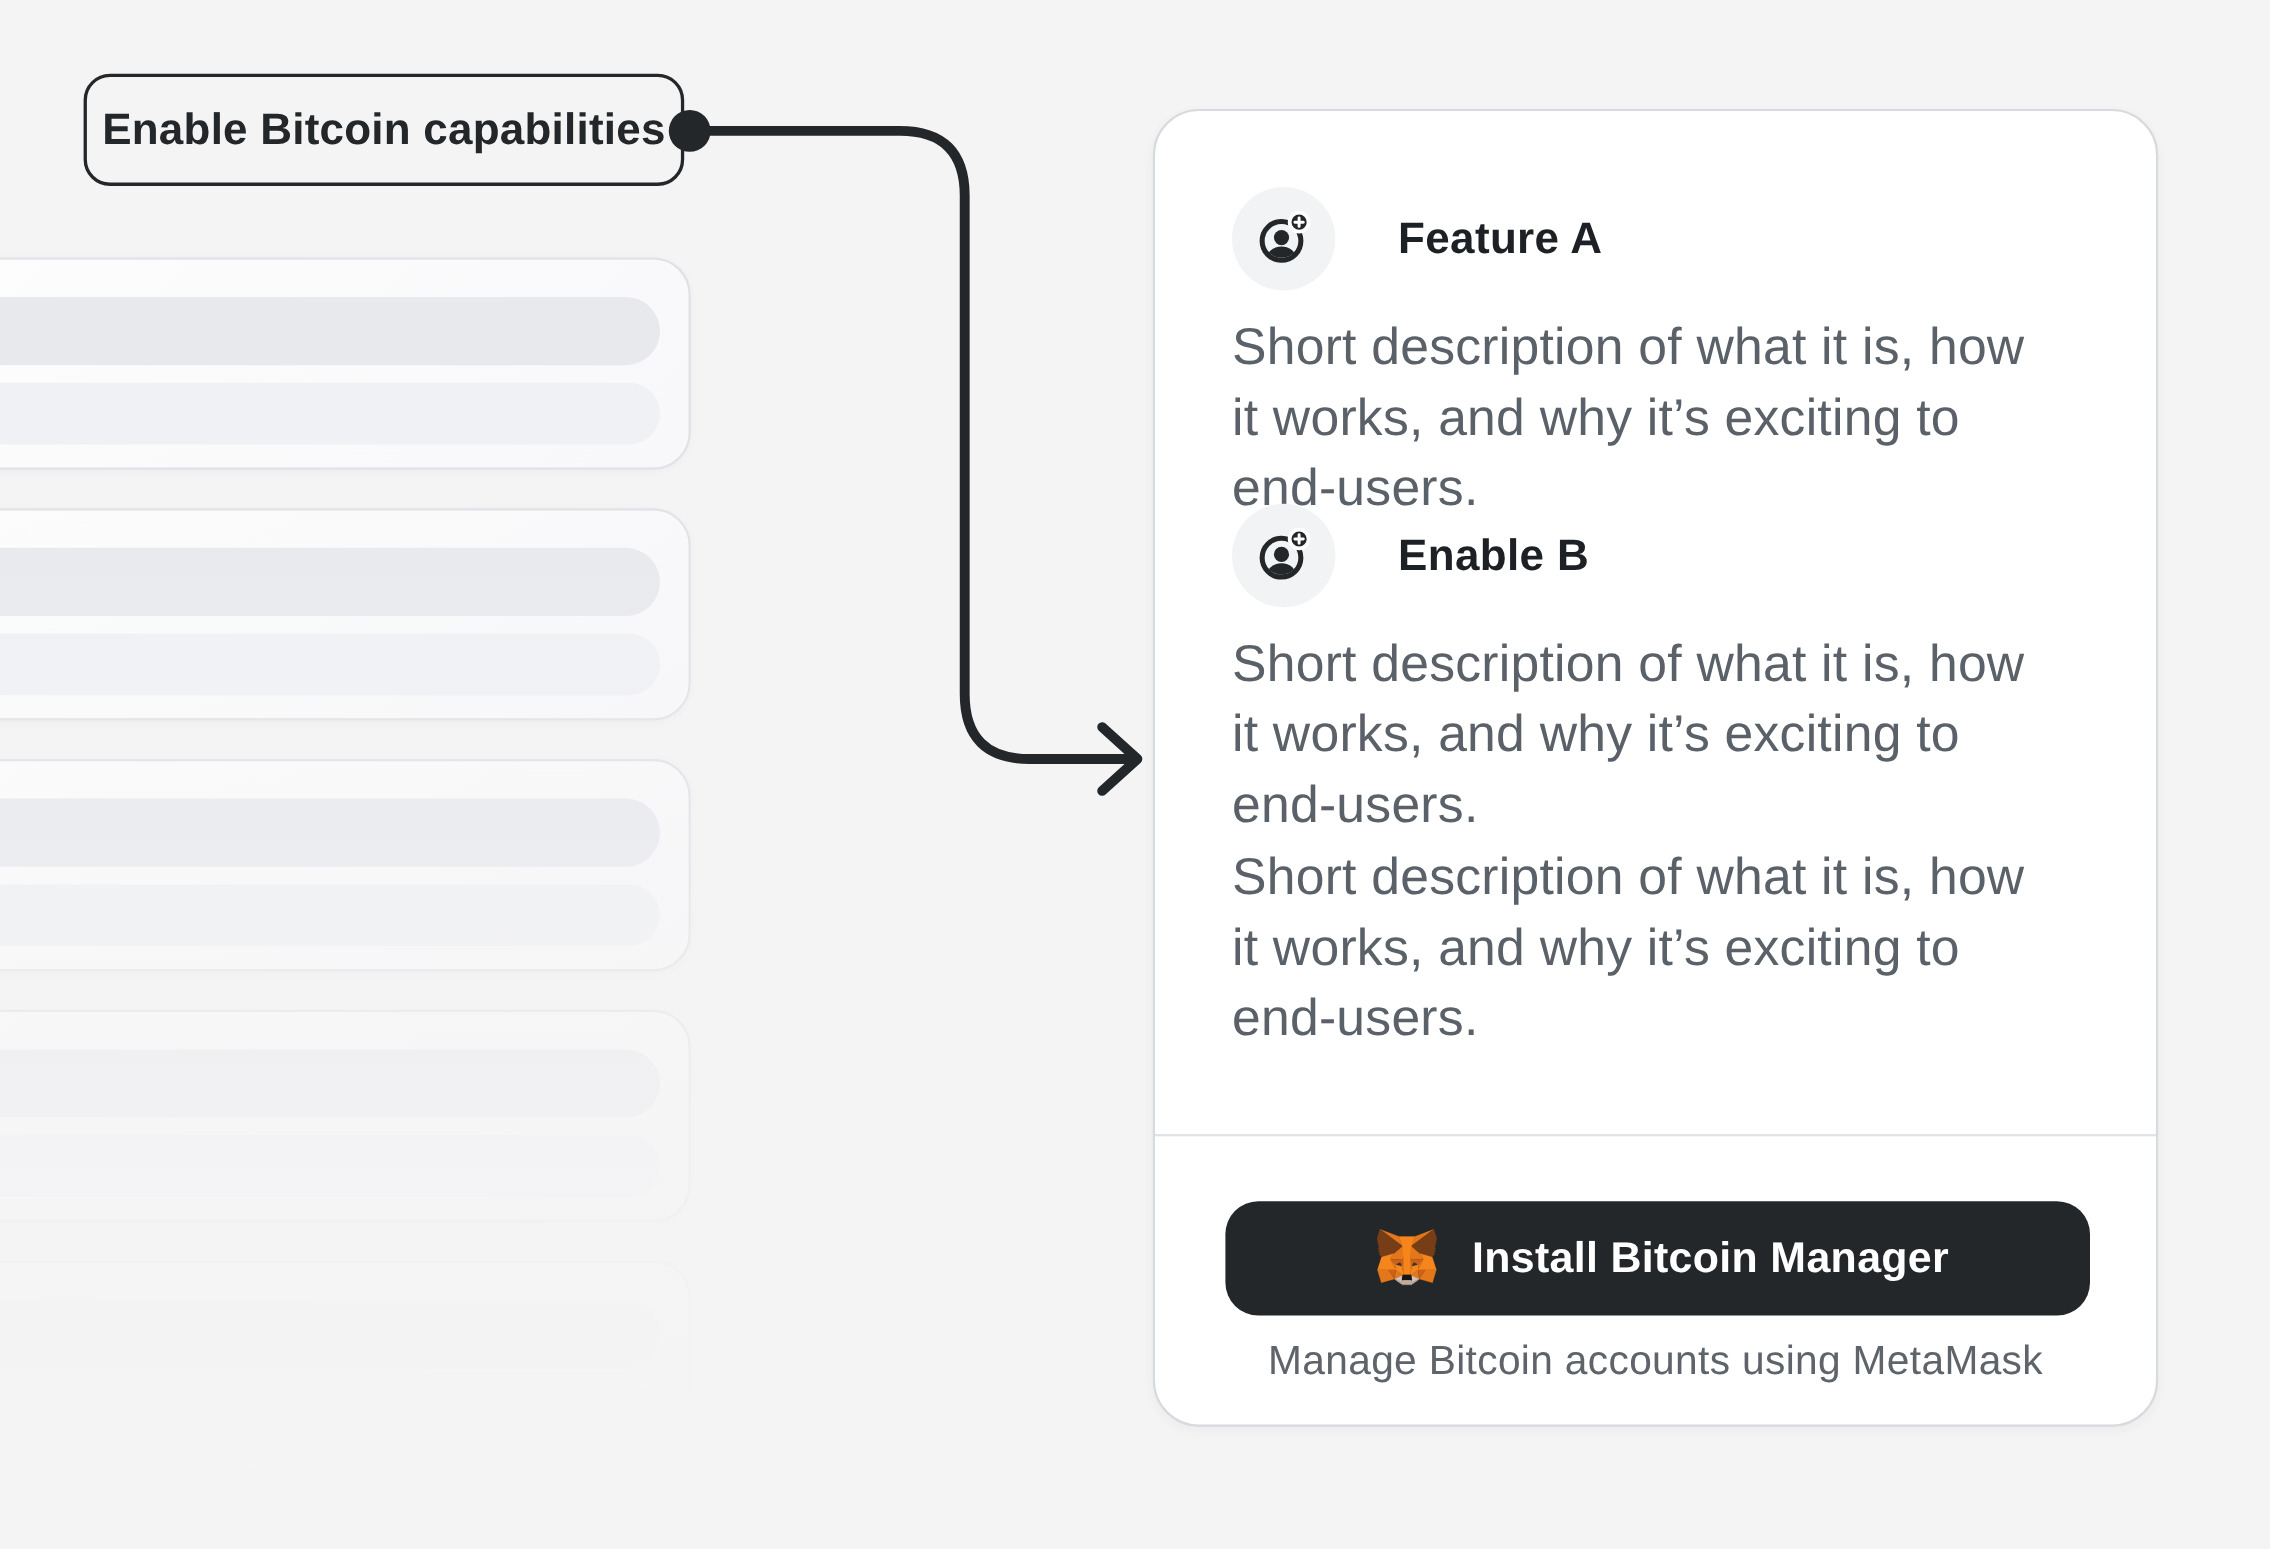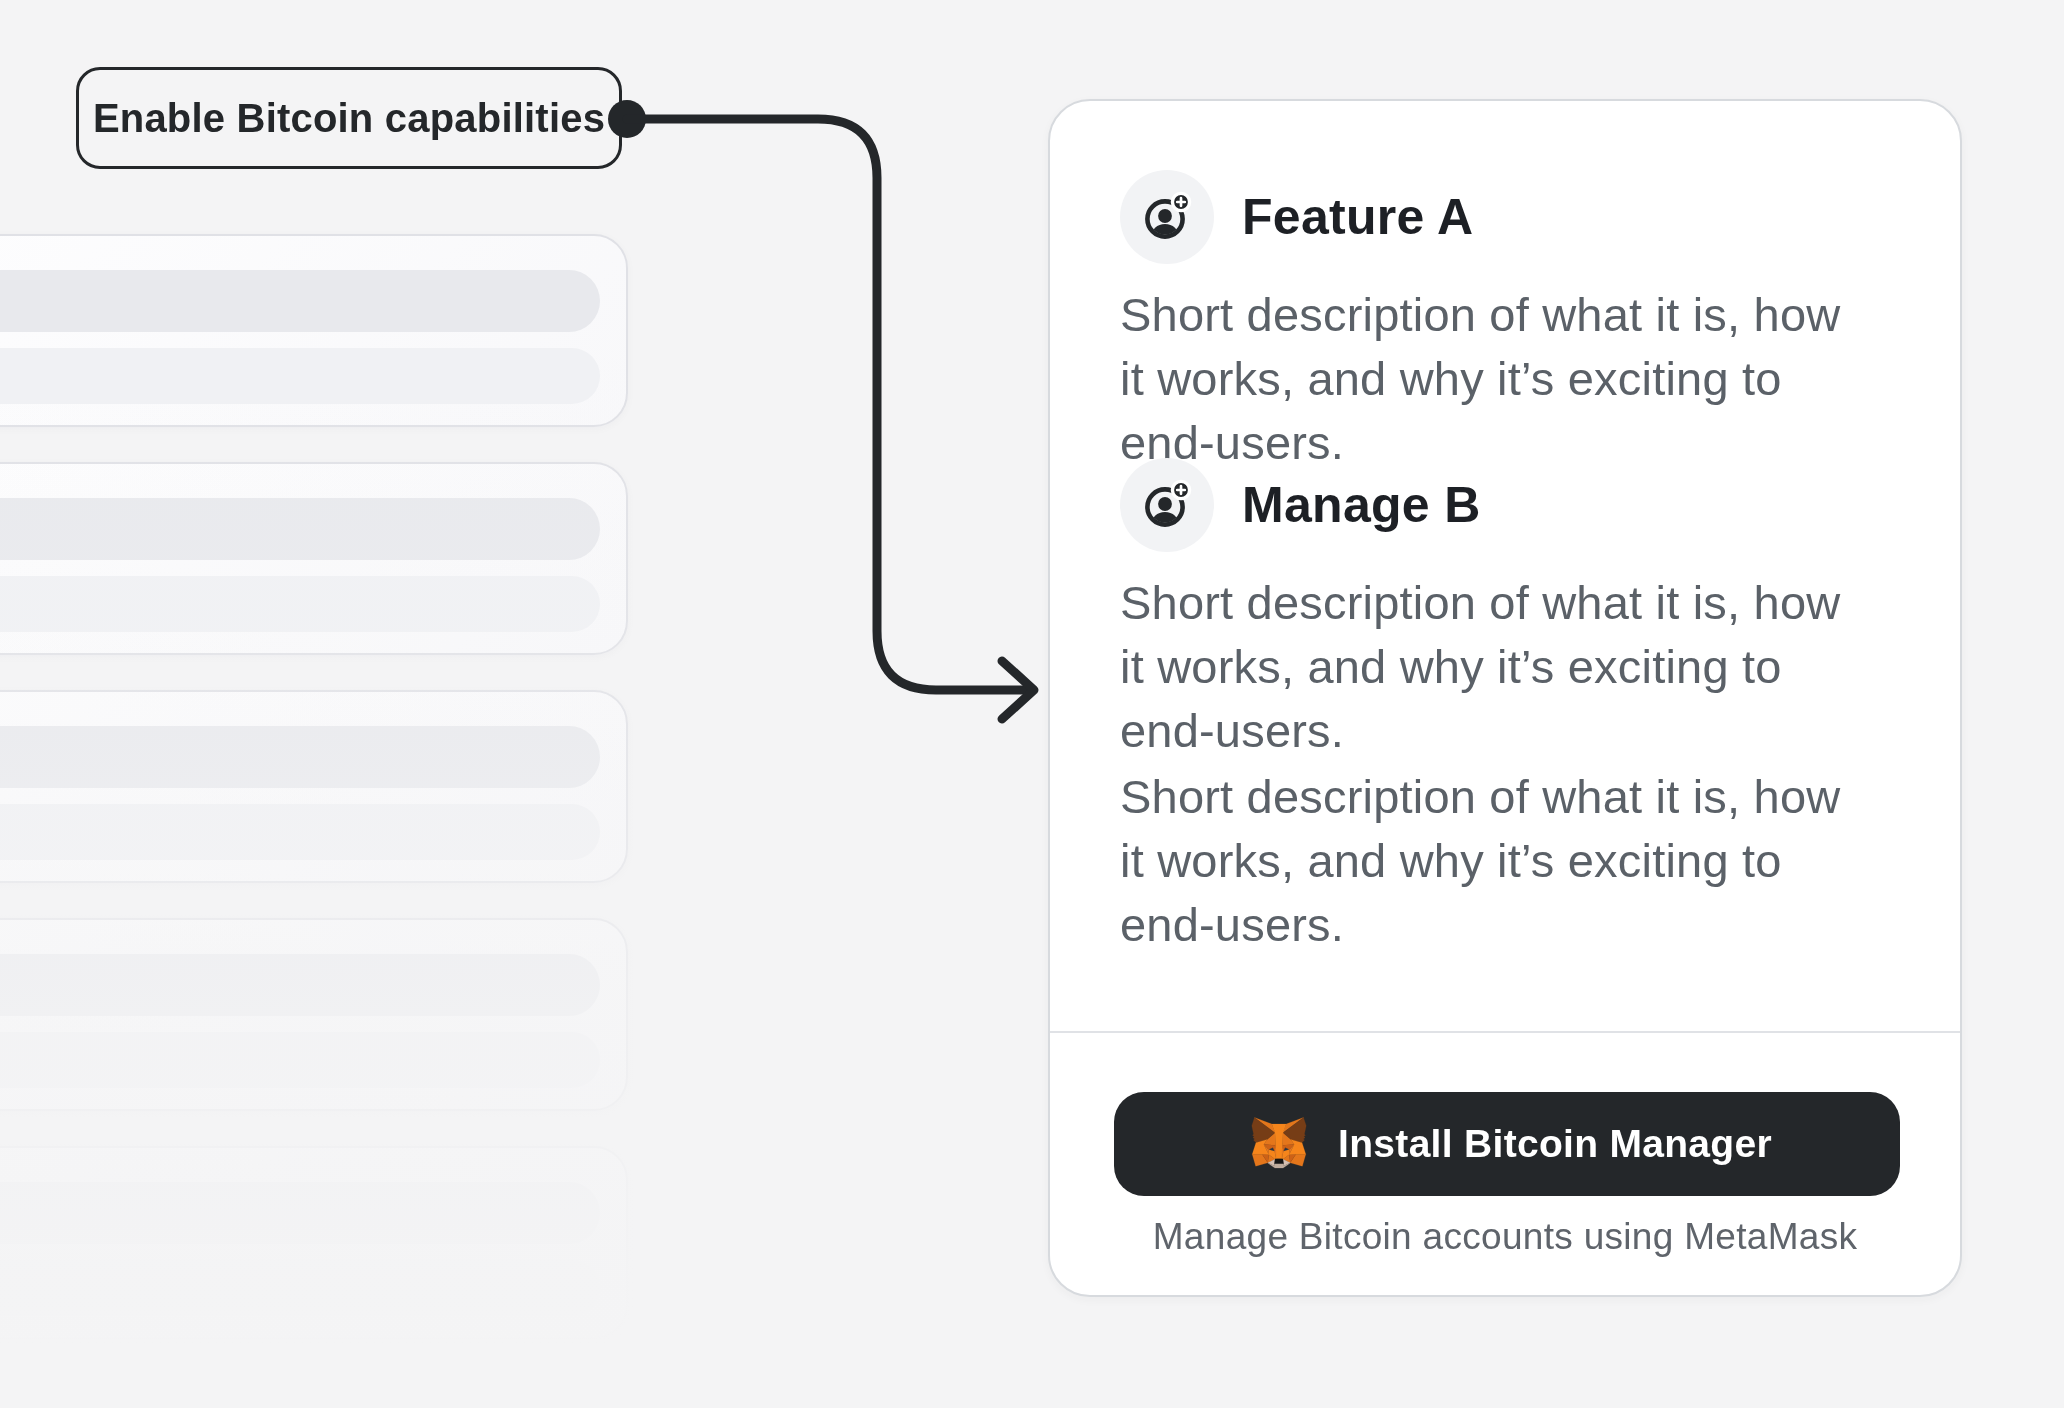--- a/index.html
+++ b/index.html
@@ -70,21 +70,21 @@
   }
   .feature{position:absolute;left:70px;right:62px;}
   .feature.f0{top:69px;} .feature.f1{top:357px;} .feature.f2{top:645px;}
   .f-head{display:flex;align-items:center;gap:28px;height:94px;}
   .icon-circle{
     width:94px;height:94px;border-radius:50%;
     background:var(--icon-circle-bg);
     display:flex;align-items:center;justify-content:center;flex:0 0 auto;
   }
   .icon-circle svg{width:56px;height:56px;display:block;}
-  .f-title{font-size:50px;font-weight:700;color:var(--heading);letter-spacing:.3px;}
+  .f-title{font-size:40px;font-weight:700;color:var(--heading);letter-spacing:.3px;margin-left:29px;}
   .f-desc{
     margin-top:19px;font-size:47px;line-height:64px;color:var(--body-text);
     max-width:748px;letter-spacing:.2px;
   }
   .divider{position:absolute;left:0;right:0;top:930px;height:2px;background:var(--divider);}
 
   .install-btn{
     position:absolute;left:64px;top:991px;width:786px;height:104px;
     background:var(--btn-bg);border:none;border-radius:30px;cursor:pointer;
     display:flex;align-items:center;justify-content:center;gap:22px;
@@ -170,21 +170,21 @@
                   <circle cx="26" cy="30" r="15.4"></circle>
                 </clipPath>
               </defs>
             <circle cx="26" cy="30" r="17.6" fill="none" stroke="#24272a" stroke-width="4.6"></circle>
             <circle cx="26" cy="27" r="6.9" fill="#24272a"></circle>
             <path d="M12 47.5 a14 12.5 0 0 1 28 0 Z" fill="#24272a" clip-path="url(#ringclipB)"></path>
             <circle cx="42" cy="13" r="8.6" fill="#24272a" stroke="#ffffff" stroke-width="3.4"></circle>
             <path d="M42 9.2 V16.8 M38.2 13 H45.8" stroke="#ffffff" stroke-width="2.7" stroke-linecap="round" fill="none"></path>
           </svg>
         </div>
-        <h3 class="f-title">Manage B</h3>
+        <h3 class="f-title">Enable B</h3>
       </div>
       <p class="f-desc">Short description of what it is, how it works, and why it’s exciting to end-users.</p>
     </div>
 
     <div class="feature f2">
       <p class="f-desc">Short description of what it is, how it works, and why it’s exciting to end-users.</p>
     </div>
 
     <div class="divider"></div>
 

